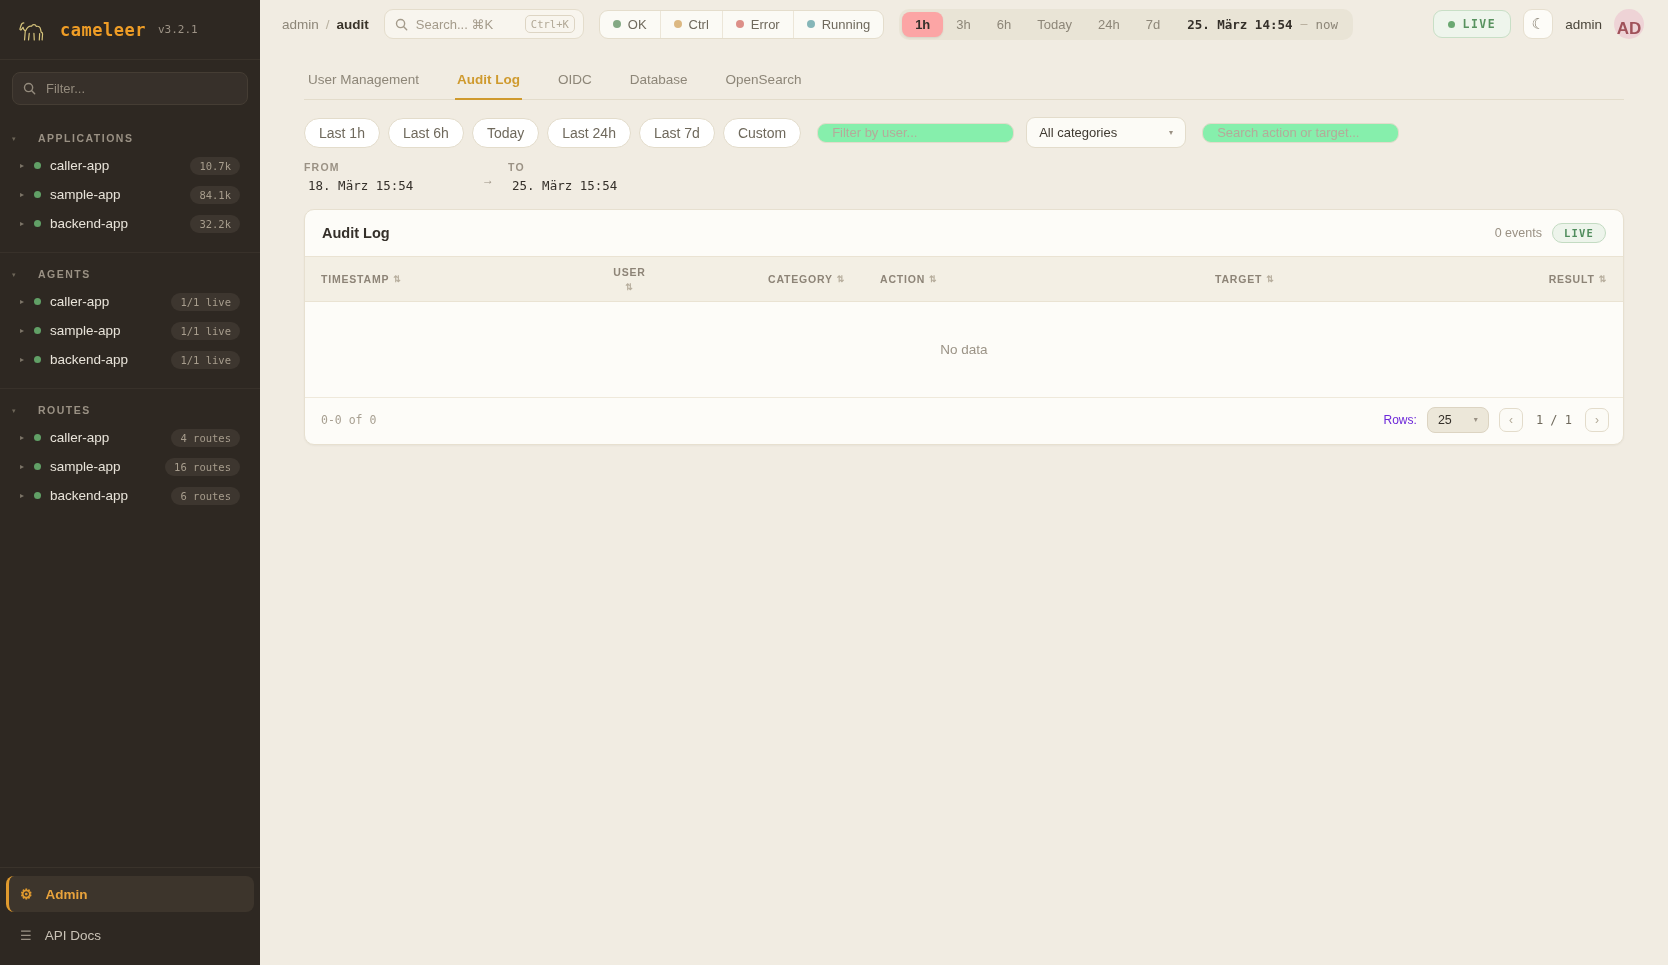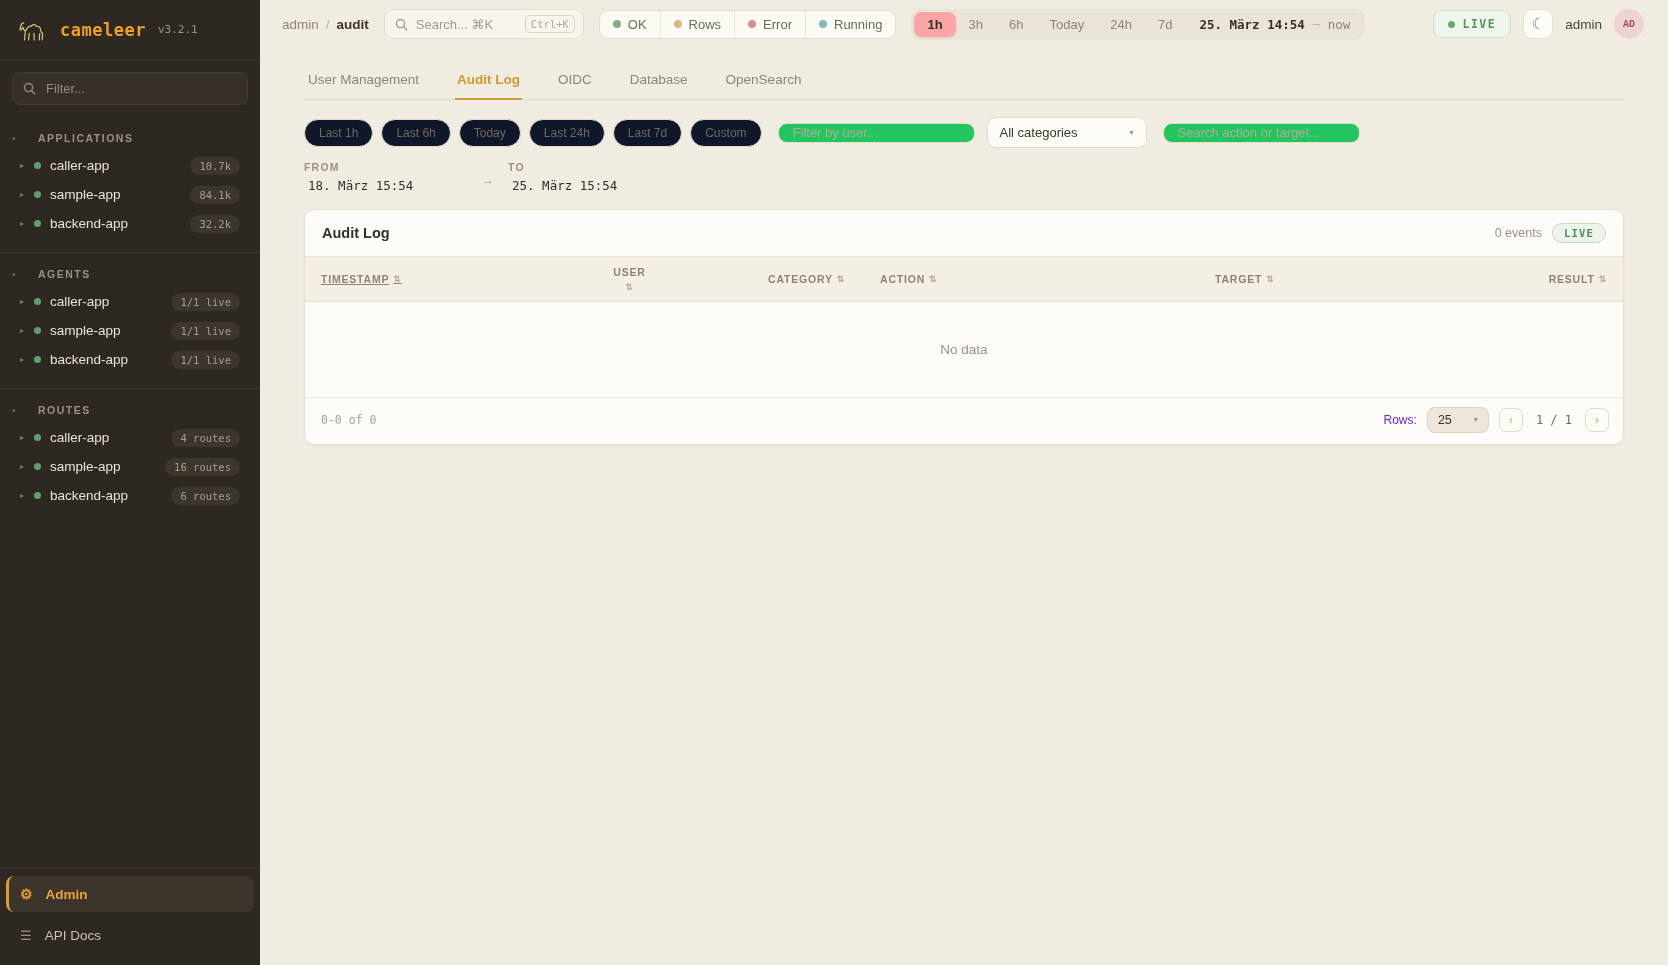--- a/index.html
+++ b/index.html
@@ -118,38 +118,38 @@
   }
   .live-dot { width:7px; height:7px; border-radius:50%; background:#6aa871; }
   .moon-btn {
     width:30px; height:30px; background:#fdfcf8; border:1px solid #e6dfcf;
     border-radius:9px; display:flex; align-items:center; justify-content:center;
     color:#8d8678; font-size:15px; cursor:pointer;
   }
   .user-name { font-size:13.5px; color:#4a453a; }
   .avatar {
     width:30px; height:30px; border-radius:50%;
-    background:#eed3d6; color:#a0525a; font-size:10px; font-weight:bold;
-    display:flex; align-items:center; justify-content:center; cursor:pointer;font-family:Liberation Mono, monospace;
+    background:#eed3d6; color:#a0525a; font-size:17px; font-weight:bold;
+    display:flex; align-items:flex-end; justify-content:center; cursor:pointer;
   }
 
   
   .content { padding:12px 44px 0; flex:1; overflow:hidden; }
   .tabs { display:flex; gap:34px; border-bottom:1px solid #e3dccb; padding:0 2px; }
   .tab { padding:12px 2px 11px; font-size:13.5px; color:#8d8678; cursor:pointer; white-space:nowrap; }
   .tab.active { color:#cf9a2e; font-weight:bold; border-bottom:2px solid #cf9a2e; margin-bottom:-1px; }
 
   .filters-row { display:flex; align-items:center; margin-top:17px; }
   .chips { display:flex; gap:8px; }
   .chip {
-    background:#0f172a; border:1px solid #e3dccb; border-radius:999px;
-    padding:6px 14px; font-size:12px; color:#6f695c; cursor:pointer; white-space:nowrap;
+    background:#ffffff; border:1px solid #e3dccb; border-radius:999px;
+    padding:6px 14px; font-size:14px; color:#6f695c; cursor:pointer; white-space:nowrap;
   }
   .input-pill {
-    background:#22c55e; border:1px solid #e3dccb; border-radius:9px;
+    background:#86efac; border:1px solid #e3dccb; border-radius:9px;
     padding:0 12px; height:20px; font-size:13px; width:197px; margin-left:16px;
     display:flex; align-items:center;
   }
   .input-pill input {
     background:transparent; border:none; outline:none; width:100%;
     font-size:13px; color:#3f3930; font-family:"Liberation Sans", sans-serif;
   }
   .input-pill input::placeholder { color:#b4ab9a; }
   .select-pill {
     background:#fcfbf6; border:1px solid #e3dccb; border-radius:9px;
@@ -177,21 +177,21 @@
     font-family:"DejaVu Sans Mono", monospace; font-size:10.5px; letter-spacing:1.2px;
     font-weight:bold; color:#4f8c5c; background:#edf4eb; border:1px solid #c3dbc2;
     border-radius:999px; padding:3px 11px;
   }
   .thead {
     display:flex; align-items:center; background:#f3efe4;
     border-top:1px solid #eae3d3; border-bottom:1px solid #eae3d3;
     padding:9px 16px;
   }
   .th { display:flex; align-items:center; gap:4px; font-size:10.5px; letter-spacing:.8px; color:#8d8477; font-weight:bold; cursor:pointer; }
-  .th-timestamp { width:170px;text-decoration:underline; }
+  .th-timestamp { width:170px; }
   .th-user { width:277px;flex-direction:column; }
   .th-category { width:112px; }
   .th-action { width:335px; }
   .th-target { flex:1; }
   .th-result { width:84px; justify-content:flex-end; }
   .sort-icon { font-size:9px; color:#b6ad9c; }
 
   .tbody-empty {
     height:96px; display:flex; align-items:center; justify-content:center;
     font-size:13.5px; color:#9b9386; border-bottom:1px solid #efe9db;
@@ -344,21 +344,21 @@
         <span class="kbd">Ctrl+K</span>
       </div>
 
       <div class="status-group">
         <div class="status-seg">
           <span class="status-dot" style="background: rgb(132, 169, 132);"></span>
           <span>OK</span>
         </div>
         <div class="status-seg">
           <span class="status-dot" style="background: rgb(220, 184, 130);"></span>
-          <span>Rows</span>
+          <span>Ctrl</span>
         </div>
         <div class="status-seg">
           <span class="status-dot" style="background: rgb(221, 143, 136);"></span>
           <span>Error</span>
         </div>
         <div class="status-seg">
           <span class="status-dot" style="background: rgb(133, 182, 184);"></span>
           <span>Running</span>
         </div>
       </div>

